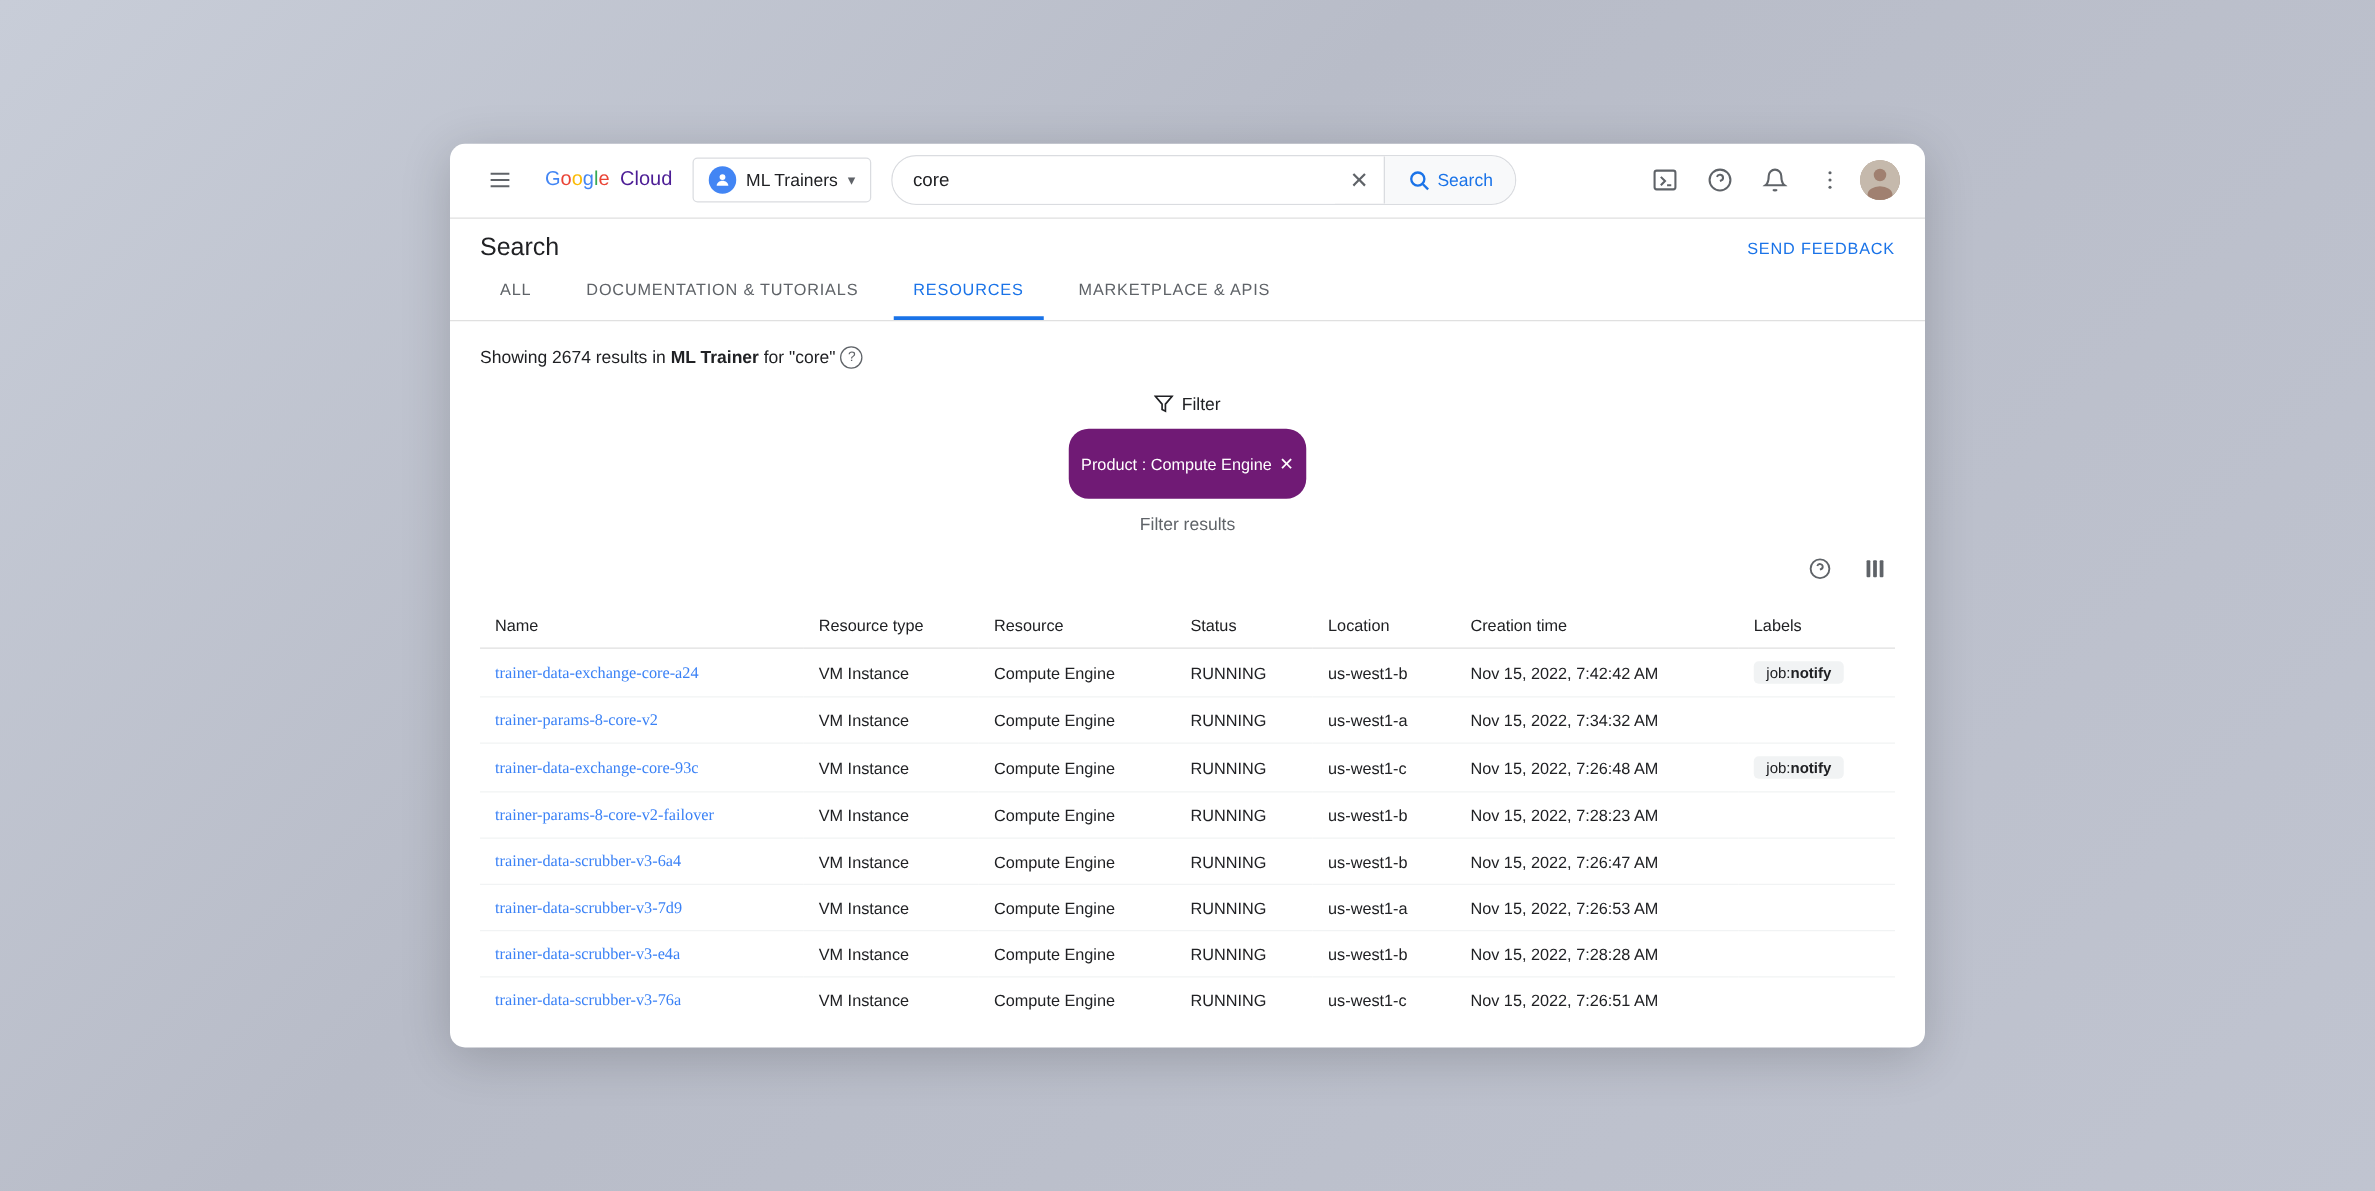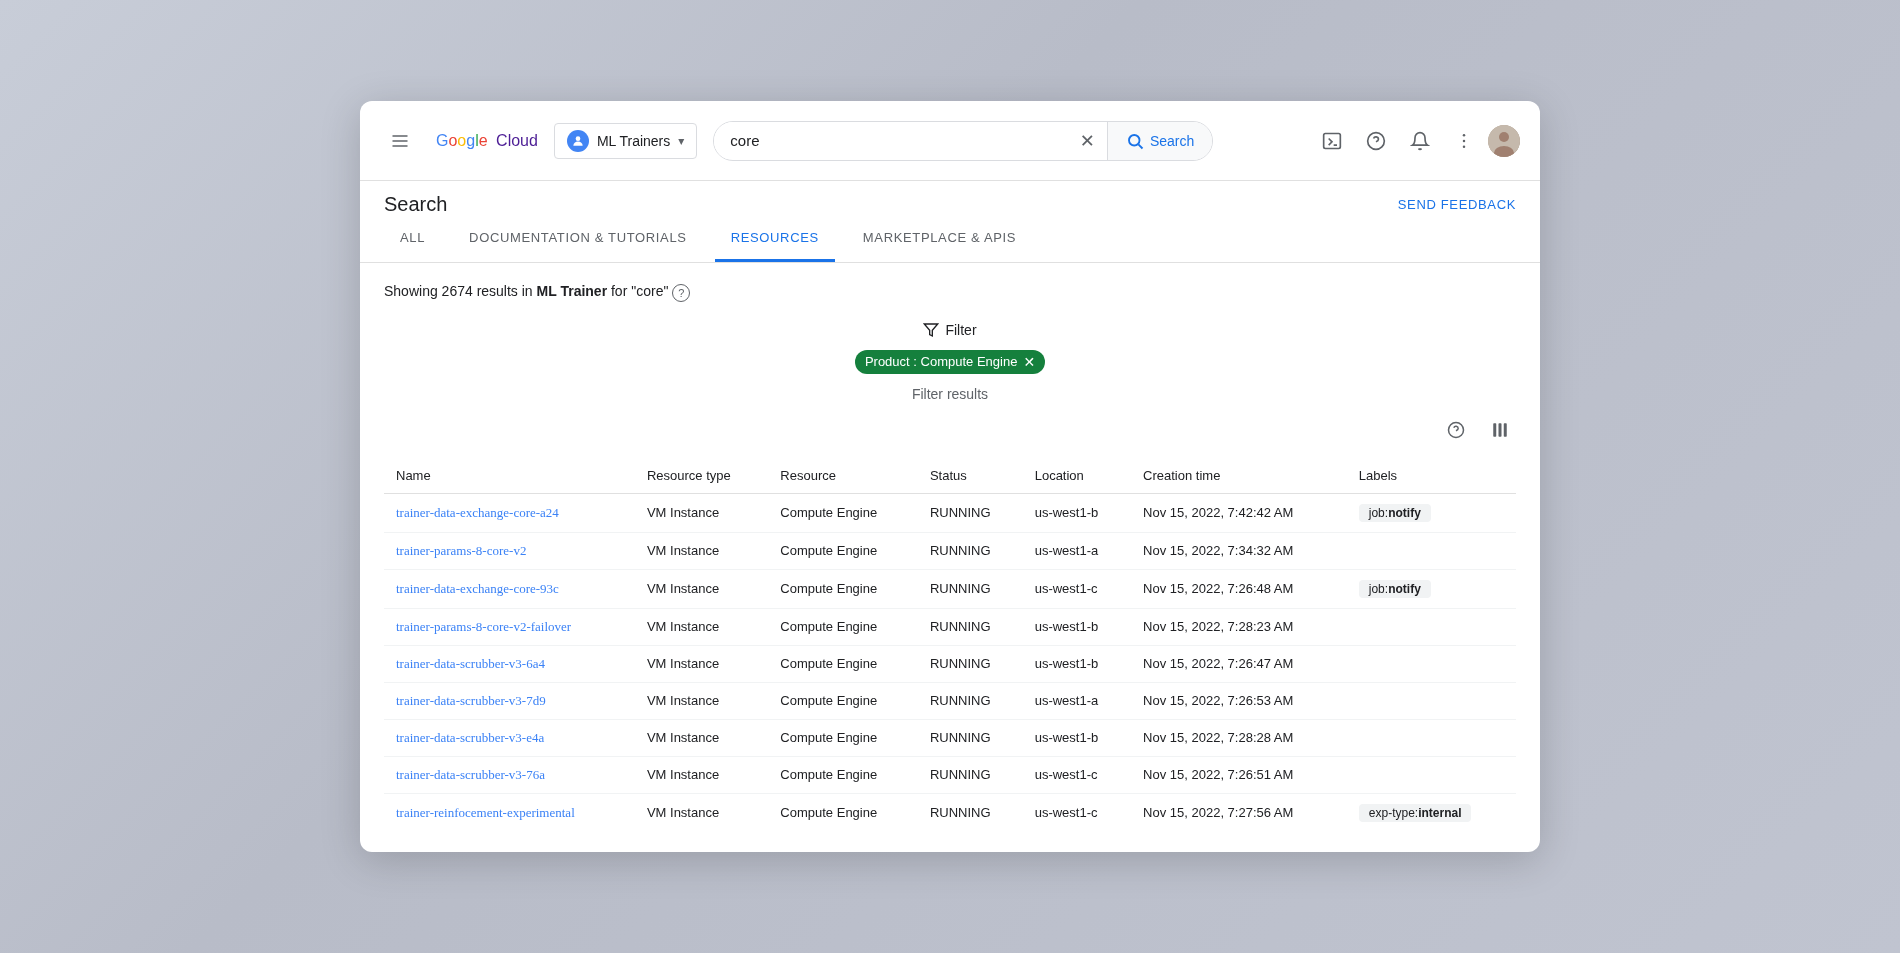--- a/index.html
+++ b/index.html
@@ -17,21 +17,21 @@
       border-radius: 12px;
       box-shadow: 0 8px 40px rgba(0,0,0,0.18);
       width: 1180px;
       overflow: hidden;
     }
     
     .topnav {
       display: flex;
       align-items: center;
       padding: 0 20px;
-      height: 80px;
+      height: 60px;
       border-bottom: 1px solid #e0e0e0;
       gap: 16px;
     }
     .menu-icon {
       cursor: pointer;
       color: #5f6368;
       font-size: 20px;
       padding: 8px;
       border-radius: 50%;
     }
@@ -235,24 +235,24 @@
       font-size: 14px;
       cursor: pointer;
       border: none;
       background: transparent;
       font-weight: 400;
     }
     .filter-chip {
       display: flex;
       align-items: center;
       gap: 6px;
-      background: #15803d;
+      background: #701a75;
       color: white;
       border-radius: 16px;
-      padding: 4px 10px;
+      padding: 20px 10px;
       font-size: 13px;
       font-weight: 500;
     }
     .filter-chip-close {
       cursor: pointer;
       font-size: 14px;
       display: flex;
       align-items: center;
     }
     .filter-results-input {
@@ -540,28 +540,16 @@
           </tr>
           <tr>
             <td><a class="resource-link">trainer-data-scrubber-v3-76a</a></td>
             <td>VM Instance</td>
             <td>Compute Engine</td>
             <td class="status-running">RUNNING</td>
             <td>us-west1-c</td>
             <td>Nov 15, 2022, 7:26:51 AM</td>
             <td></td>
           </tr>
-          <tr>
-            <td><a class="resource-link">trainer-reinfocement-experimental</a></td>
-            <td>VM Instance</td>
-            <td>Compute Engine</td>
-            <td class="status-running">RUNNING</td>
-            <td>us-west1-c</td>
-            <td>Nov 15, 2022, 7:27:56 AM</td>
-            <td><span class="label-chip">
-                <span class="key">exp-type: </span>
-                <span class="val">internal</span>
-              </span></td>
-          </tr>
         </tbody>
     </table>
   </div>
 </div>
 
 </body></html>

